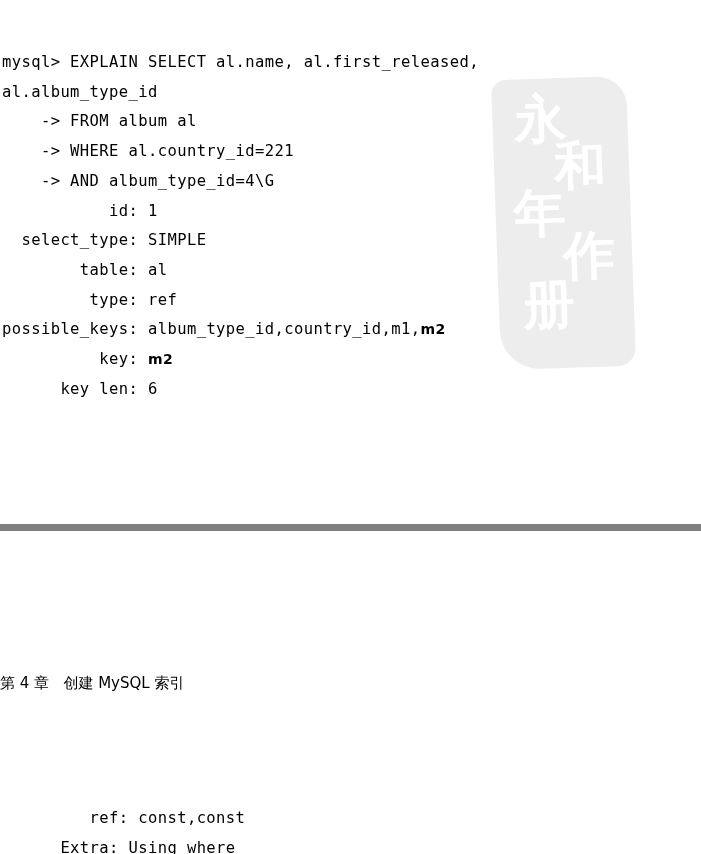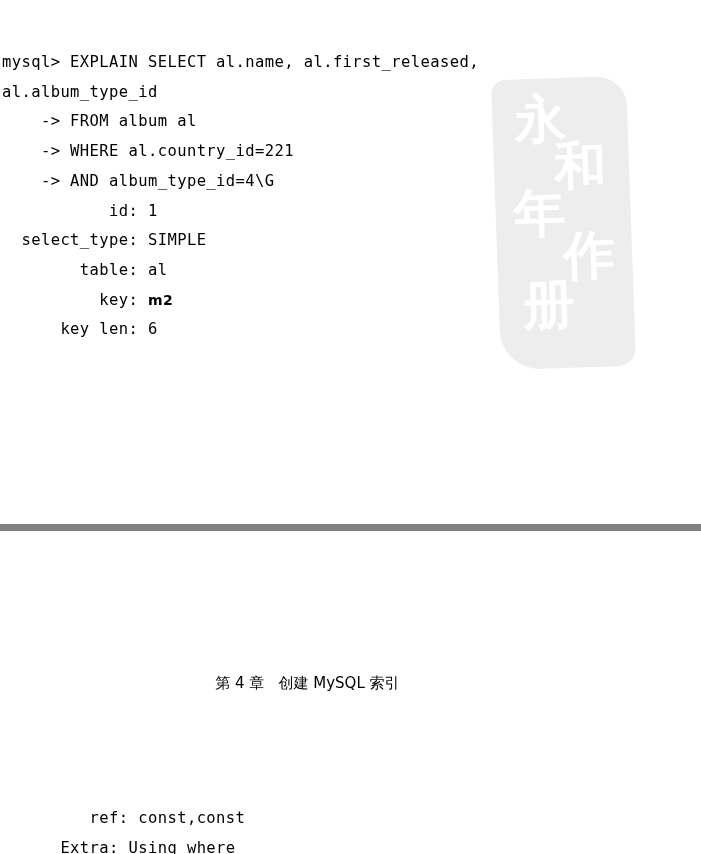--- a/index.html
+++ b/index.html
@@ -71,21 +71,21 @@
     height: 7px;
     background: #808080;
     z-index: 2;
   }
 
   .footer-line {
     position: absolute;
     left: 0;
     top: 674px;
     width: 633px;
-    text-align: center;
+    text-align: left;
     padding-right: 4px;
     box-sizing: border-box;
     font-family: "DejaVu Sans", sans-serif;
     font-size: 15px;
     color: #000;
     z-index: 2;
     white-space: pre;
   }
 
   .code-block-bottom {
@@ -109,20 +109,22 @@
 
 <div class="code-block code-block-top">
   <div class="code-line">mysql&gt; EXPLAIN SELECT al.name, al.first_released,</div>
   <div class="code-line">al.album_type_id</div>
   <div class="code-line">    -&gt; FROM album al</div>
   <div class="code-line">    -&gt; WHERE al.country_id=221</div>
   <div class="code-line">    -&gt; AND album_type_id=4\G</div>
   <div class="code-line">           id: 1</div>
   <div class="code-line">  select_type: SIMPLE</div>
   <div class="code-line">        table: al</div>
+  <div class="code-line">         type: ref</div>
+  <div class="code-line"><span>possible_keys: </span><span>album_type_id,country_id,m1,</span><span class="bold-token">m2</span></div>
   <div class="code-line"><span>          key: </span><span class="bold-token">m2</span></div>
   <div class="code-line">      key len: 6</div>
 </div>
 
 <div class="rule"></div>
 
 <div class="footer-line">第 4 章   创建 MySQL 索引   </div>
 
 <div class="code-block code-block-bottom">
   <div class="code-line">         ref: const,const</div>

